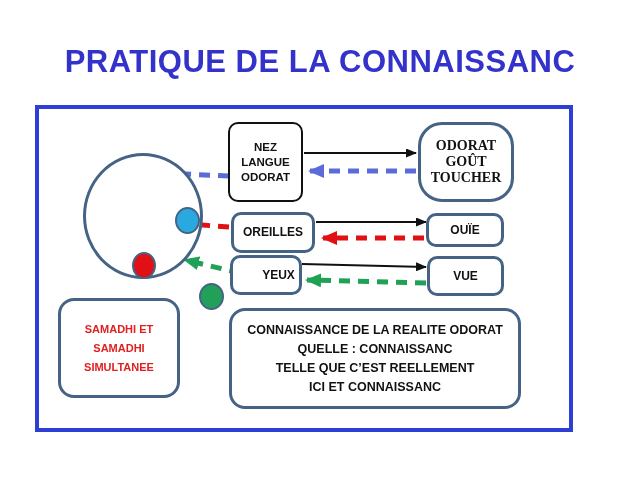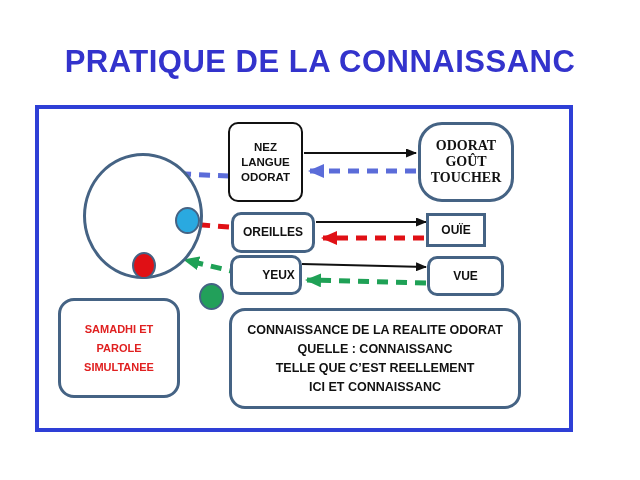--- a/index.html
+++ b/index.html
@@ -119,35 +119,35 @@
   <div class="rbox odoratbox" style="left:379px;top:13px;width:96px;height:80px;">
     <div>ODORAT</div>
     <div>GOÛT</div>
     <div>TOUCHER</div>
   </div>
 
   <div class="rbox" style="left:192px;top:103px;width:84px;height:41px;border-radius:10px;">
     <div>OREILLES</div>
   </div>
 
-  <div class="rbox" style="left:387px;top:104px;width:60px;height:34px;border-radius:0;">
+  <div class="rbox" style="left:387px;top:104px;width:78px;height:34px;border-radius:10px;">
     <div>OUÏE</div>
   </div>
 
   <div class="rbox" style="left:191px;top:146px;width:72px;height:40px;border-radius:10px;padding-left:25px;">
     <div>YEUX</div>
   </div>
 
   <div class="rbox" style="left:388px;top:147px;width:77px;height:40px;border-radius:10px;">
     <div>VUE</div>
   </div>
 
   <div class="rbox samadhibox" style="left:19px;top:189px;width:122px;height:100px;">
     <div>SAMADHI ET</div>
-    <div>PAROLE</div>
+    <div>SAMADHI</div>
     <div>SIMULTANEE</div>
   </div>
 
   <div class="rbox connbox" style="left:190px;top:199px;width:292px;height:101px;">
     <div>CONNAISSANCE DE LA REALITE ODORAT</div>
     <div>QUELLE : CONNAISSANC</div>
     <div>TELLE QUE C’EST REELLEMENT</div>
     <div>ICI ET CONNAISSANC</div>
   </div>
 

